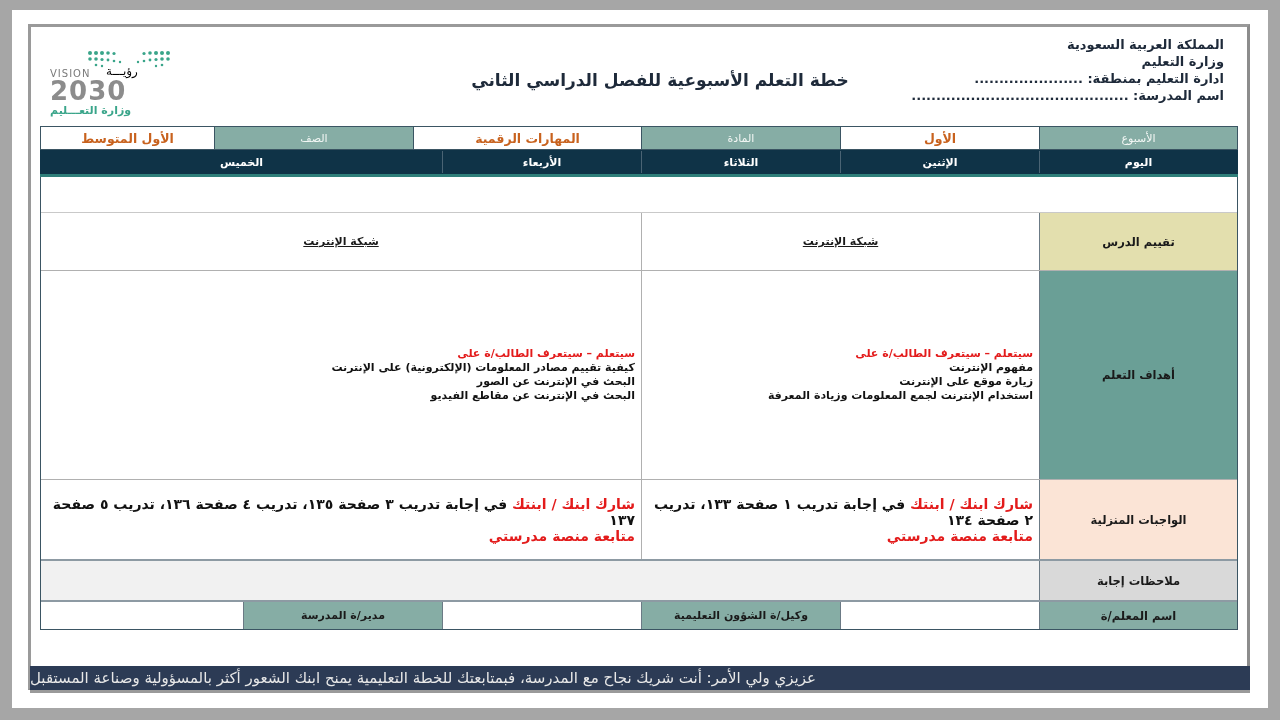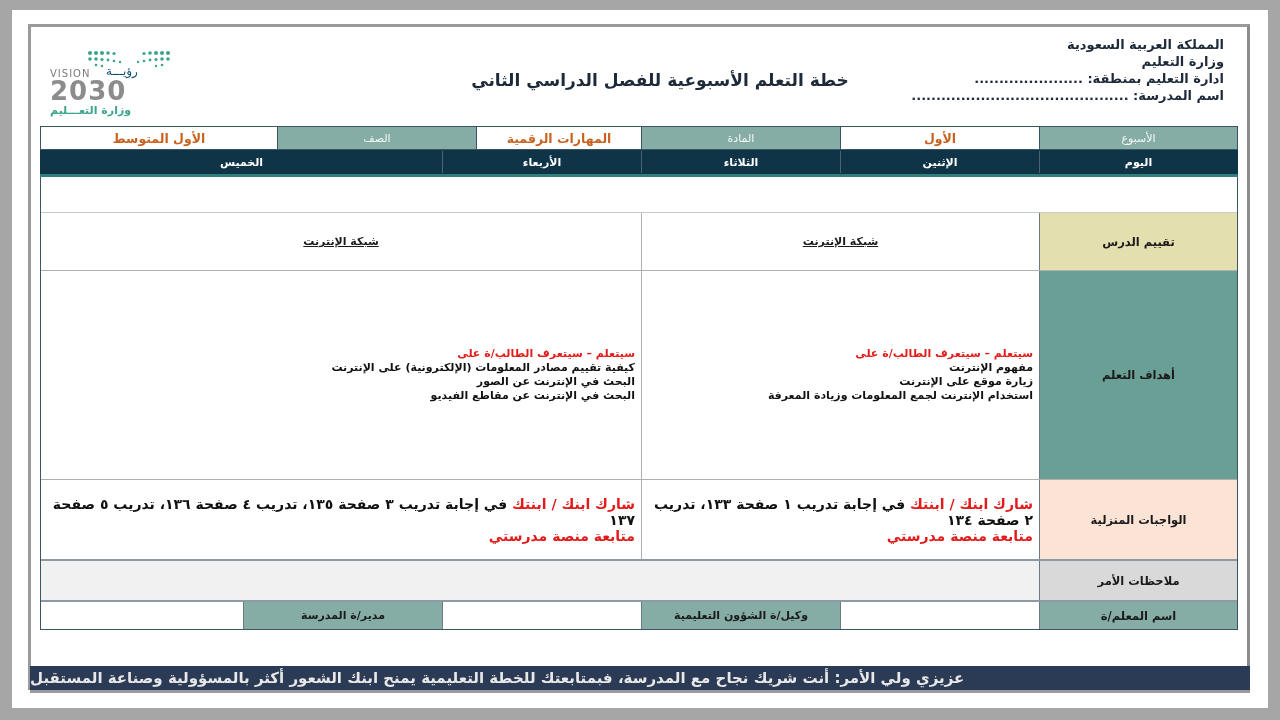--- a/index.html
+++ b/index.html
@@ -5,21 +5,21 @@
   html,body{margin:0;padding:0;}
   body{width:1280px;height:720px;background:#a6a6a6;position:relative;overflow:hidden;font-family:"DejaVu Sans",sans-serif;}
   .frame{position:absolute;left:12px;top:10px;width:1256px;height:698px;background:#ffffff;}
   .inner{position:absolute;left:28px;top:24px;width:1222px;height:666px;background:#ffffff;border:3px solid #9a9a9a;border-right-color:#8c8c8c;border-bottom-color:#8c8c8c;box-sizing:border-box;}
   .hdr-right{position:absolute;right:56px;top:36px;direction:rtl;text-align:right;font-weight:bold;font-size:13px;line-height:17px;color:#1e2a3a;}
   .hdr-right div{white-space:nowrap;}
   .title{position:absolute;left:445px;top:70px;width:430px;text-align:center;direction:rtl;font-weight:bold;font-size:17px;color:#1e2a3a;}
   .logo{position:absolute;left:50px;top:50px;width:130px;height:70px;}
   .logo .dots{position:absolute;left:36px;top:0;width:86px;height:20px;}
   .logo .vision{position:absolute;left:0;top:18px;font-size:10px;color:#7a7a7a;letter-spacing:1px;}
-  .logo .vision-ar{position:absolute;left:56px;top:14px;font-size:12px;color:#0c4a6e;font-family:"DejaVu Sans",sans-serif;}
+  .logo .vision-ar{position:absolute;left:56px;top:14px;font-size:12px;color:#000000;font-family:"DejaVu Sans",sans-serif;}
   .logo .year{position:absolute;left:0;top:26px;font-size:26px;font-weight:bold;color:#8c8c8c;letter-spacing:1px;}
   .logo .moe{position:absolute;left:0;top:54px;font-size:11px;color:#3aa58a;font-weight:bold;direction:rtl;}
   .grid{position:absolute;left:40px;top:126px;width:1198px;direction:rtl;}
   .row{display:flex;flex-direction:row;direction:rtl;box-sizing:border-box;}
   .cell{box-sizing:border-box;display:flex;align-items:center;justify-content:center;text-align:center;font-size:11px;font-weight:bold;direction:rtl;}
   .r1{height:24px;border:1px solid #3b5563;}
   .r1 .cell{border-left:1px solid #3b5563;}
   .r1 .cell:last-child{border-left:none;}
   .teal{background:#86ada5;color:#f3f7f5;font-weight:normal;}
   .val{background:#ffffff;color:#c8621e;font-size:12.5px;}
@@ -45,21 +45,21 @@
   .topic-text{font-size:11px;color:#1a1a1a;text-decoration:underline;}
   .objcell{flex-direction:column;align-items:flex-start;justify-content:center;text-align:right;padding-right:6px;font-size:11px;line-height:14px;color:#111;}
   .red{color:#e31b1b;}
   .hwcell{flex-direction:column;align-items:flex-start;justify-content:center;text-align:right;padding:0 6px;font-size:14px;line-height:16px;color:#111;}
   .hwcell p{margin:0;}
   .notes-fill{flex:1 1 auto;}
   .nm{box-sizing:border-box;height:100%;display:flex;align-items:center;justify-content:center;font-size:11px;font-weight:bold;border-left:1px solid #6b7a85;}
   .nm.teal{background:#86ada5;color:#1a1a1a;}
   .nm.white{background:#ffffff;}
   .footer{position:absolute;left:30px;top:666px;width:1220px;height:24px;background:#2c3b55;border-bottom:3px solid #9a9a9a;box-sizing:content-box;display:flex;align-items:center;justify-content:flex-end;direction:rtl;}
-  .footer span{color:#e8e8e8;font-weight:bold;font-size:15px;padding-right:162px;white-space:nowrap;}
+  .footer span{color:#e8e8e8;font-weight:normal;font-size:15px;padding-right:162px;white-space:nowrap;}
 </style>
 </head>
 <body>
 
 <div class="frame"></div>
 <div class="inner"></div>
 
 <div class="logo">
   <svg class="dots" viewBox="0 0 86 20">
     <g fill="#3aa58a">
@@ -105,21 +105,21 @@
   <div>ادارة التعليم بمنطقة: ......................</div>
   <div>اسم المدرسة: ............................................</div>
 </div>
 
 <div class="grid">
 
   <div class="row r1">
     <div class="cell teal" style="width:198px">الأسبوع</div>
     <div class="cell val" style="width:199px">الأول</div>
     <div class="cell teal" style="width:199px">المادة</div>
-    <div class="cell val" style="width:165px">المهارات الرقمية</div>
+    <div class="cell val" style="width:228px">المهارات الرقمية</div>
     <div class="cell teal" style="width:199px">الصف</div>
     <div class="cell val" style="flex:1">الأول المتوسط</div>
   </div>
 
   <div class="row r2">
     <div class="cell" style="width:198px">اليوم</div>
     <div class="cell" style="width:199px">الإثنين</div>
     <div class="cell" style="width:199px">الثلاثاء</div>
     <div class="cell" style="width:199px">الأربعاء</div>
     <div class="cell" style="flex:1">الخميس</div>
@@ -157,21 +157,21 @@
         <p><span class="red">شارك ابنك / ابنتك</span> <span>في إجابة تدريب ١ صفحة ١٣٣، تدريب ٢ صفحة ١٣٤</span></p>
         <p class="red">متابعة منصة مدرستي</p>
       </div>
       <div class="cell daypair last hwcell">
         <p><span class="red">شارك ابنك / ابنتك</span> <span>في إجابة تدريب ٣ صفحة ١٣٥، تدريب ٤ صفحة ١٣٦، تدريب ٥ صفحة ١٣٧</span></p>
         <p class="red">متابعة منصة مدرستي</p>
       </div>
     </div>
 
     <div class="row notes">
-      <div class="cell label">ملاحظات الأمر</div>
+      <div class="cell label">ملاحظات إجابة</div>
       <div class="notes-fill"></div>
     </div>
 
     <div class="row names">
       <div class="cell label">اسم المعلم/ة</div>
       <div class="nm white" style="width:199px"></div>
       <div class="nm teal" style="width:199px">وكيل/ة الشؤون التعليمية</div>
       <div class="nm white" style="width:199px"></div>
       <div class="nm teal" style="width:199px">مدير/ة المدرسة</div>
       <div class="nm white" style="flex:1;border-left:none"></div>

